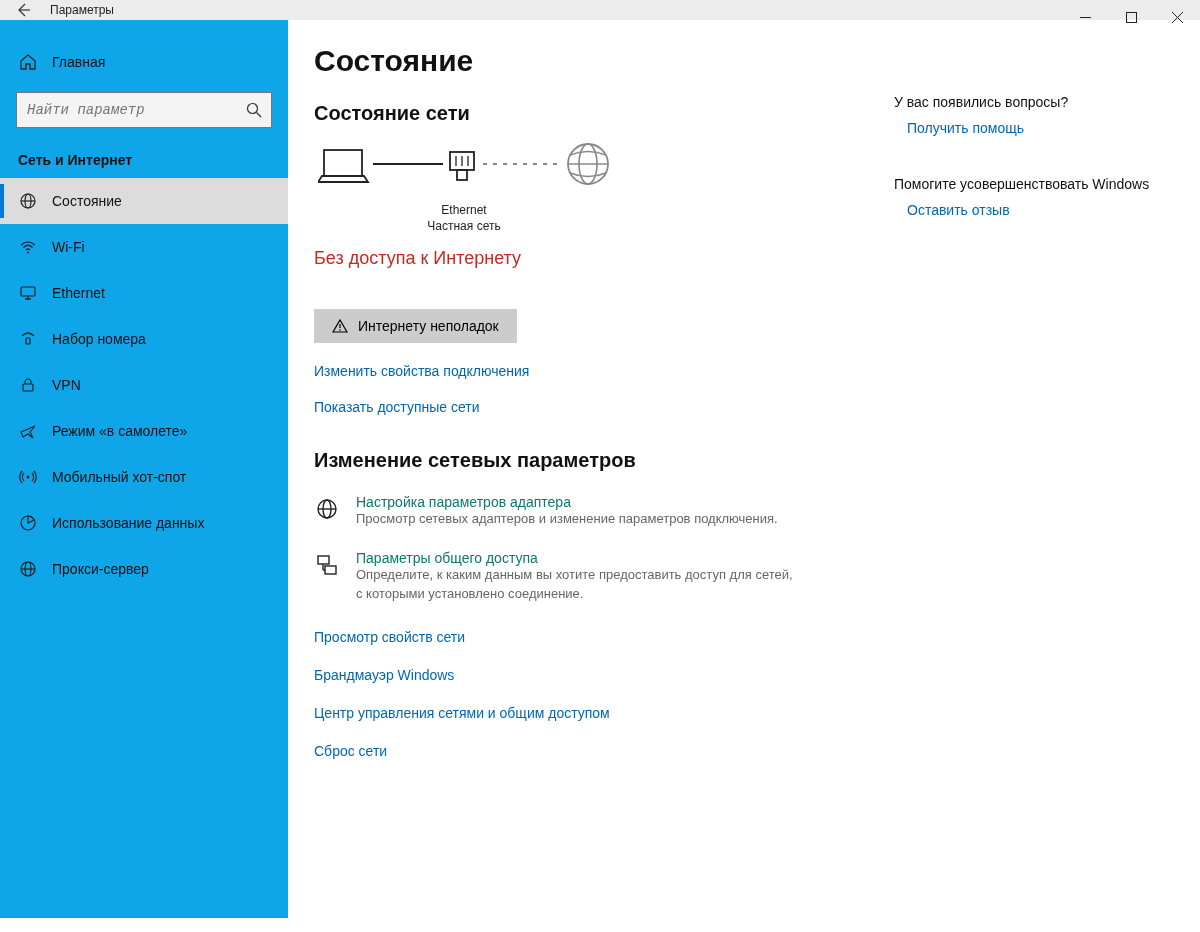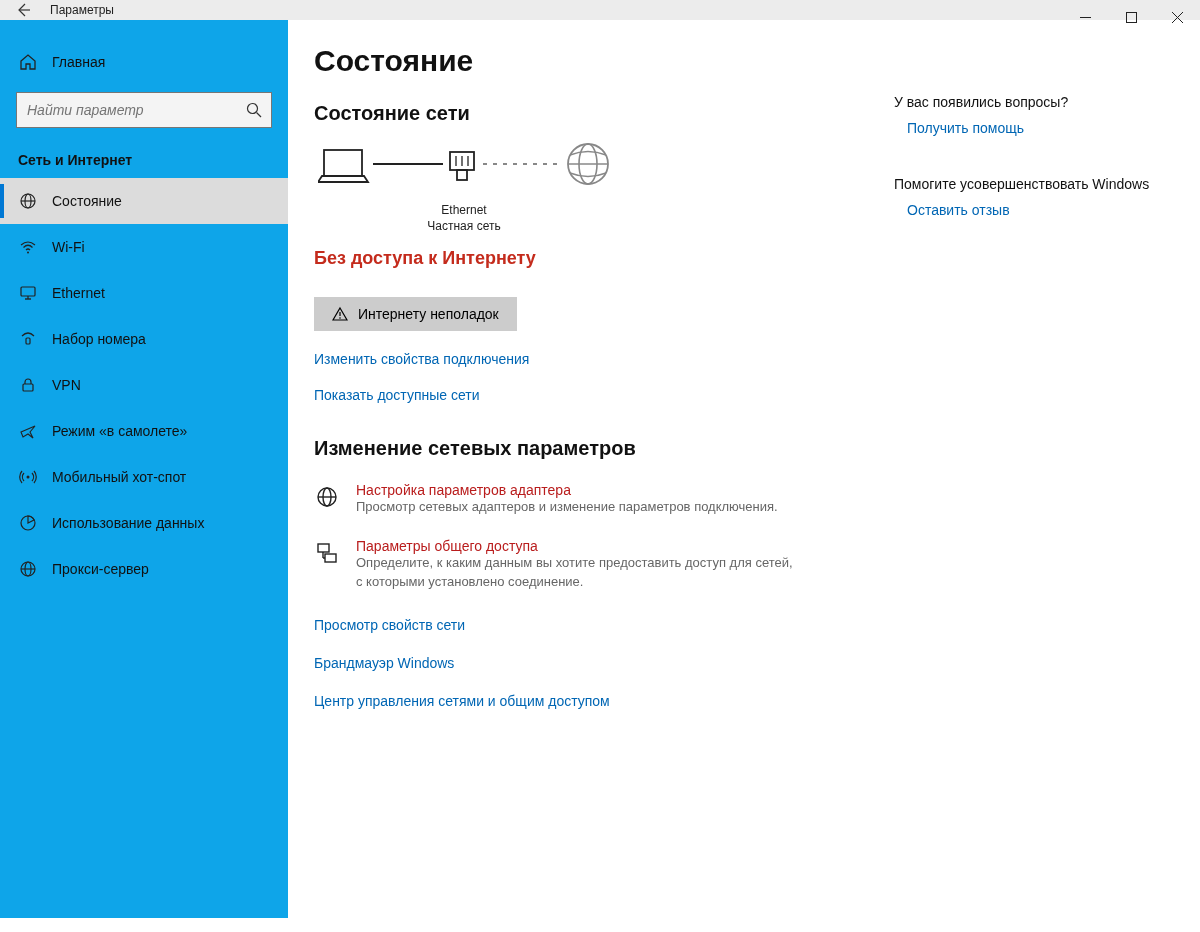--- a/index.html
+++ b/index.html
@@ -80,20 +80,21 @@
   .search input {
     flex: 1;
     border: none;
     background: transparent;
     outline: none;
     height: 100%;
     padding: 0 10px;
     font-size: 14px;
     font-style: italic;
     color: #666;
+    font-family: Liberation Mono, monospace;
   }
   .search .sicon {
     width: 34px;
     display: flex;
     align-items: center;
     justify-content: center;
     color: #333;
   }
   .catheader {
     padding: 24px 32px 10px 18px;
@@ -165,22 +166,22 @@
     font-size: 12px;
     color: #222;
     line-height: 1.3;
     margin-bottom: 14px;
     margin-left: 110px;
     width: 80px;
   }
   .status-red {
     color: #c42b1c;
     font-size: 18px;
-    font-weight: 700;
-    margin: 6px 0 8px 0;
+    font-weight: 400;
+    margin: 6px 0 20px 0;
   }
   .bodytext {
     font-size: 14px;
     color: #111;
     line-height: 1.45;
     max-width: 400px;
   }
   .troubleshoot {
     margin-top: 20px;
     display: inline-flex;
@@ -218,21 +219,21 @@
     width: 26px;
     height: 26px;
     display: flex;
     align-items: center;
     justify-content: center;
     color: #222;
     margin-top: 2px;
   }
   .optrow .otext .ot-title {
     font-size: 14px;
-    color: #b91c1c;
+    color: #0f766e;
   }
   .optrow .otext .ot-desc {
     font-size: 13px;
     color: #666;
     line-height: 1.4;
   }
   .rightcol {
     width: 260px;
     margin-left: 20px;
     padding-top: 50px;
@@ -474,20 +475,21 @@
         </div>
         <div class="otext">
           <div class="ot-title">Параметры общего доступа</div>
           <div class="ot-desc">Определите, к каким данным вы хотите предоставить доступ для сетей, с которыми установлено соединение.</div>
         </div>
       </div>
 
       <a class="link" style="margin-top:26px">Просмотр свойств сети</a>
       <a class="link2" style="margin-top:22px">Брандмауэр Windows</a>
       <a class="link2" style="margin-top:22px">Центр управления сетями и общим доступом</a>
+      <a class="link2" style="margin-top:22px">Сброс сети</a>
     </div>
 
     <div class="rightcol">
       <div class="rh">У вас появились вопросы?</div>
       <a class="rlink">Получить помощь</a>
 
       <div class="rh" style="margin-top:20px">Помогите усовершенствовать Windows</div>
       <a class="rlink">Оставить отзыв</a>
     </div>
   </div>

